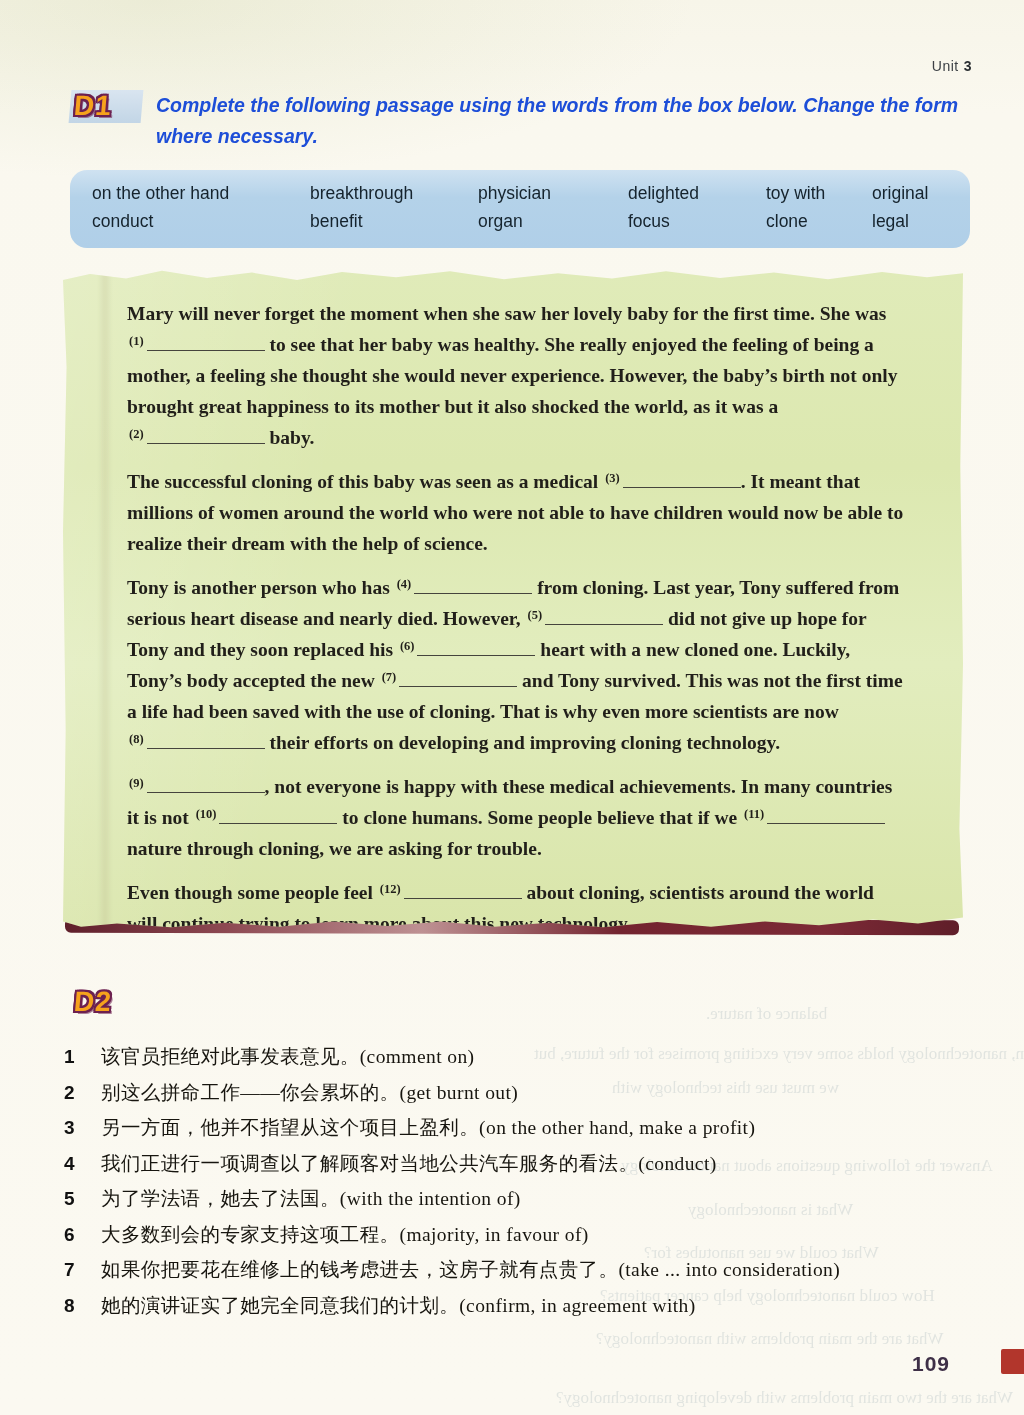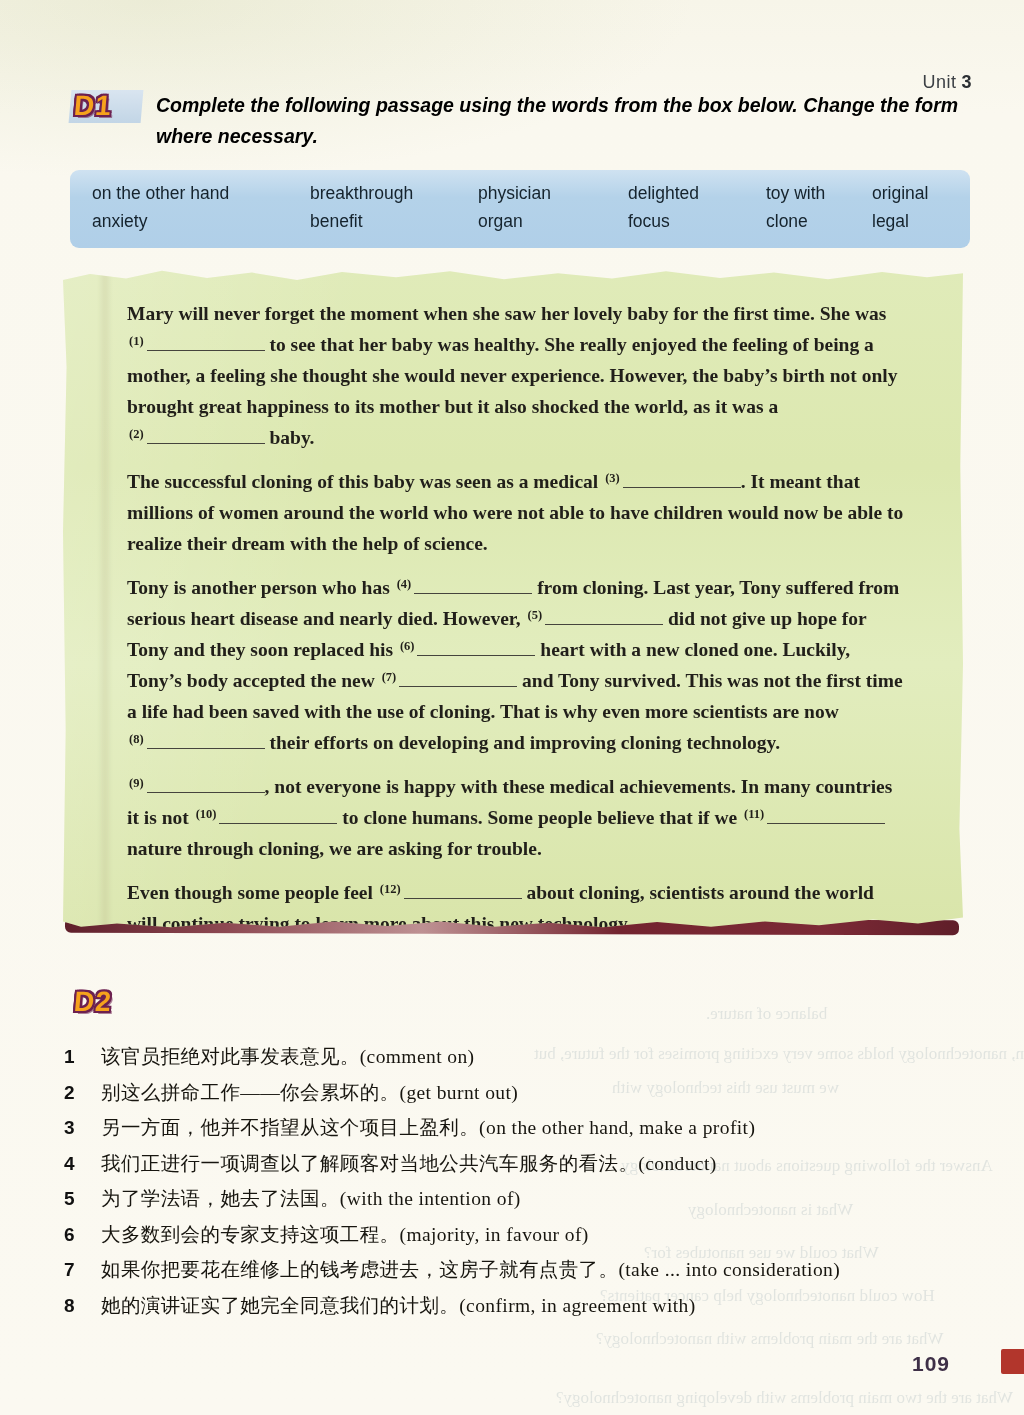--- a/index.html
+++ b/index.html
@@ -6,47 +6,47 @@
   body{
     width:1024px;height:1415px;position:relative;overflow:hidden;
     background:
       radial-gradient(900px 300px at 15% 0%, rgba(205,212,165,.28), rgba(205,212,165,0) 60%),
       linear-gradient(180deg,#f7f5e9 0%,#faf8ef 8%,#fbf9f1 100%);
     font-family:"Liberation Sans",sans-serif;
     -webkit-font-smoothing:antialiased;
   }
 
   
-  .unit{position:absolute;top:72px;right:52px;font-size:18px;color:#3c4045;letter-spacing:.5px;}
+  .unit{position:absolute;top:58px;right:52px;font-size:14px;color:#3c4045;letter-spacing:.5px;}
   .unit b{font-weight:800;margin-left:5px;color:#2b2f33;}
 
   
   .dblock{position:absolute;left:70px;width:906px;}
   .d1{top:90px;}
   .d2{top:986px;}
   .badge{
     float:left;width:64px;height:26px;margin:0 14px 0 0;position:relative;
     font-weight:800;font-size:28px;line-height:30px;letter-spacing:1px;
     color:#f6a21c;transform:skewX(-5deg);
     text-shadow:
       -2px 0 0 #6d2150, 2px 0 0 #6d2150, 0 -2px 0 #6d2150, 0 2px 0 #6d2150,
       -2px -2px 0 #6d2150, 2px 2px 0 #6d2150, -2px 2px 0 #6d2150, 2px -2px 0 #6d2150,
       3px 3px 0 rgba(109,33,80,.55);
     padding:1px 4px 6px 4px;
   }
   .badge.blue-bg{background:linear-gradient(180deg,#d9e5f0,#c2d5e6);}
   .instr{
-    font-style:italic;font-weight:600;font-size:19.5px;line-height:31px;color:#000000;
+    font-style:italic;font-weight:600;font-size:19.5px;line-height:31px;color:#1d4ed8;
   }
 
   
   .word-box{
     position:absolute;top:170px;left:70px;width:900px;height:78px;
     background:linear-gradient(180deg,#cfe2f1 0%,#b4d2e9 35%,#b0cfe8 100%);
-    border-radius:9px;
+    border-radius:17px;
     padding:13px 0 16px 22px;box-sizing:border-box;
   }
   .word-grid{
     display:grid;grid-template-columns:218px 168px 150px 138px 106px 1fr;
     row-gap:7px;
   }
   .word-grid span{font-size:17.5px;color:#15232d;white-space:nowrap;}
 
   
   .paper-wrap{position:absolute;top:268px;left:63px;width:900px;height:666px;}
@@ -127,21 +127,21 @@
   </div>
 
   <div class="word-box">
     <div class="word-grid">
       <span>on the other hand</span>
       <span>breakthrough</span>
       <span>physician</span>
       <span>delighted</span>
       <span>toy with</span>
       <span>original</span>
-      <span>anxiety</span>
+      <span>conduct</span>
       <span>benefit</span>
       <span>organ</span>
       <span>focus</span>
       <span>clone</span>
       <span>legal</span>
     </div>
   </div>
 
   <div class="paper-wrap">
     <div class="paper-shadow"></div>

